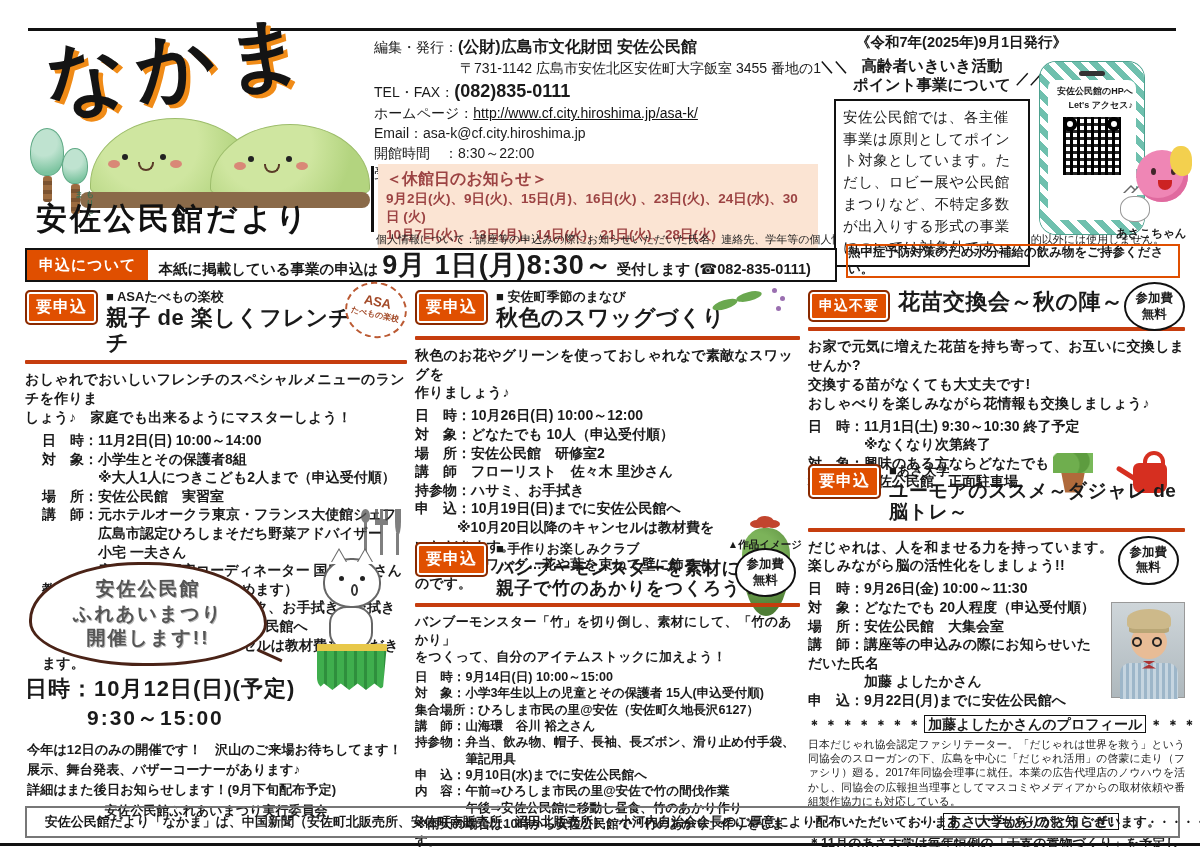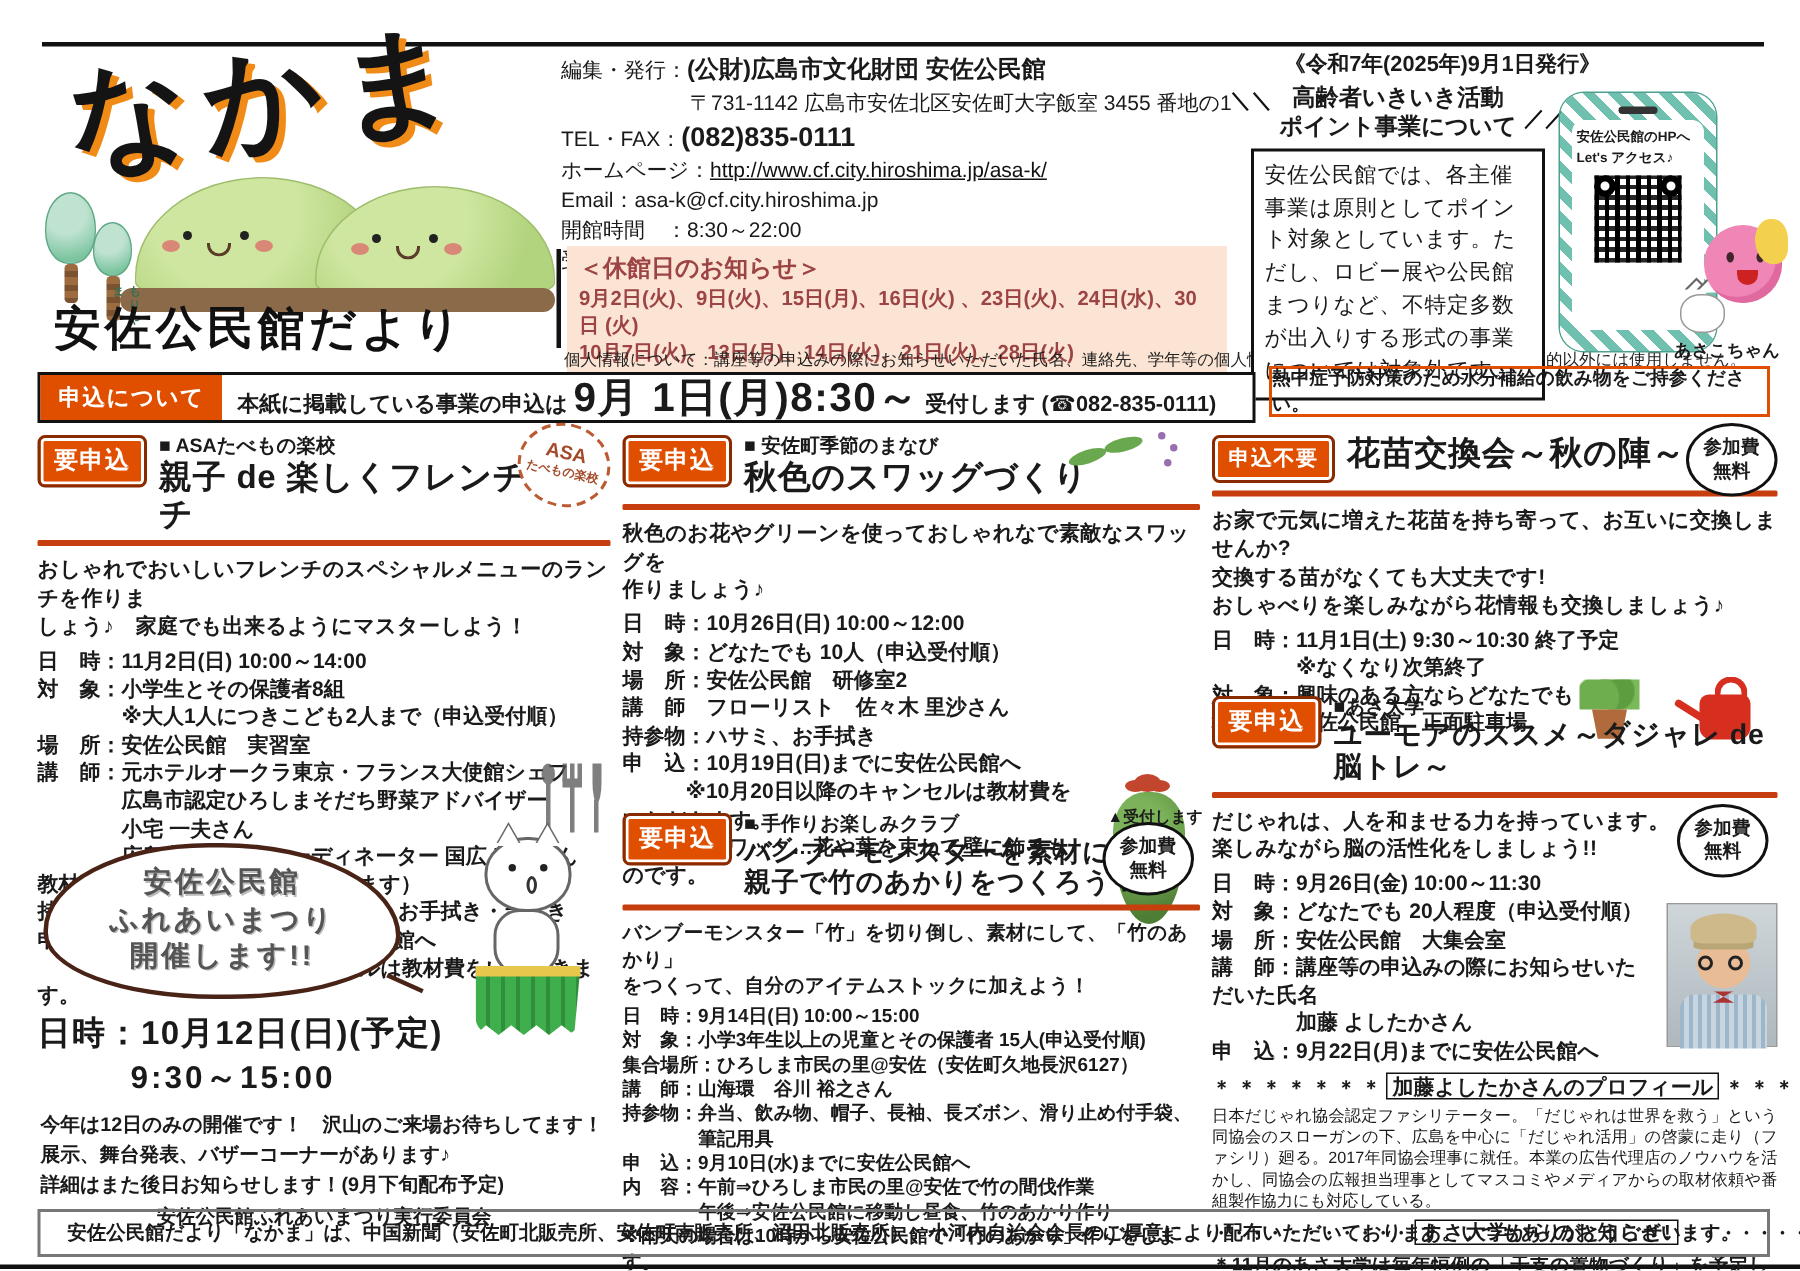--- a/index.html
+++ b/index.html
@@ -53,21 +53,21 @@
 
   
   .issue-date { left:856px; top:33px; font-size:14.5px; font-weight:bold; }
   .senior { left:834px; top:56px; width:196px; }
   .senior .titles { text-align:center; font-weight:bold; font-size:15.5px; line-height:1.25; position:relative; }
   .senior .slash { position:absolute; font-size:14px; font-weight:bold; color:#111; }
   .senior .box { margin-top:4px; border:2px solid #111; background:#fff; padding:6px 7px; font-size:14.5px; line-height:1.5; letter-spacing:0.5px; }
   .phone { left:1040px; top:62px; width:104px; height:172px; border-radius:16px; padding:9px 8px;
       background:repeating-linear-gradient(45deg,#6fc0ae 0 6px,#fff 6px 12px); box-shadow:0 0 0 1px #4da18f; }
   .phone .speaker { width:26px; height:5px; background:#333; border-radius:3px; margin:0 auto 4px; }
-  .phone .screen { background:#fff; border-radius:8px; height:140px; padding:5px 3px; text-align:left; }
+  .phone .screen { background:#fff; border-radius:8px; height:140px; padding:5px 3px; text-align:right; }
   .phone .cap { font-size:9px; font-weight:bold; line-height:1.5; }
   .qr { width:58px; height:58px; margin:5px auto 0; position:relative;
       background:repeating-linear-gradient(0deg,rgba(0,0,0,.85) 0 3px,transparent 3px 7px),
                  repeating-linear-gradient(90deg,#000 0 3px,#fff 3px 7px); }
   .qr .eye { position:absolute; width:14px; height:14px; background:#fff; border:4px solid #000; }
   .qr .e1 { left:0; top:0; } .qr .e2 { right:0; top:0; } .qr .e3 { left:0; bottom:0; }
   .mascot { left:1120px; top:150px; width:70px; height:86px; }
   .mascot .headp { position:absolute; right:2px; top:0; width:52px; height:52px; background:#ef86b5; border-radius:50%; box-shadow:inset -4px -4px 0 #e06a9f; }
   .mascot .hair { position:absolute; right:-2px; top:-4px; width:22px; height:30px; background:#f3d04e; border-radius:50% 50% 40% 60%; }
   .mascot .meye { position:absolute; width:5px; height:7px; background:#40262a; border-radius:50%; top:18px; }
@@ -266,21 +266,21 @@
         <div class="s1">ASA</div>
         <div class="s2">たべもの楽校</div>
       </div>
     </div>
     <div class="rule"></div>
     <div class="lead">
         <div class="pre">おしゃれでおいしいフレンチのスペシャルメニューのランチを作りま</div>
         <div class="pre">しょう♪　家庭でも出来るようにマスターしよう！</div>
       </div>
     <div style="position:relative;">
-      <div class="rows" style="margin-top:4px;">
+      <div class="rows" style="margin-top:4px;margin-left:17px;">
           <div>日　時：11月2日(日) 10:00～14:00</div>
           <div>対　象：小学生とその保護者8組</div>
           <div>　　　　※大人1人につきこども2人まで（申込受付順）</div>
           <div>場　所：安佐公民館　実習室</div>
           <div>講　師：元ホテルオークラ東京・フランス大使館シェフ</div>
           <div>　　　　広島市認定ひろしまそだち野菜アドバイザー</div>
           <div>　　　　小宅 一夫さん</div>
           <div>　　　　広島市食農認定コーディネーター 国広 美佳さん</div>
           <div>教材費：800円／1人分（当日集めます）</div>
           <div>持参物：エプロン、三角巾、マスク、お手拭き・台拭き</div>
@@ -358,21 +358,21 @@
           <div>講　師　フローリスト　佐々木 里沙さん</div>
           <div>持参物：ハサミ、お手拭き</div>
           <div>申　込：10月19日(日)までに安佐公民館へ</div>
           <div>　　　※10月20日以降のキャンセルは教材費をいただきます。</div>
           <div>　　　※スワッグ…花や葉を束ねて壁に飾るものです。</div>
         </div>
       <div class="swagimg">
         <div class="swag-bundle"></div>
         <div class="swag-bow"></div>
       </div>
-      <div class="swag-cap" style="top:132px; right:-2px; position:absolute;">▲受付します</div>
+      <div class="swag-cap" style="top:132px; right:-2px; position:absolute;">▲作品イメージ</div>
     </div>
   </div>
 
   <div class="col" style="left:415px; top:540px; width:385px;">
     <div class="art-head" style="position:relative;">
       <div class="badge">要申込</div>
       <div>
         <div class="cat-line">■ 手作りお楽しみクラブ</div>
         <div class="a-title small">バンブーモンスターを素材に</div>
         <div class="a-title small">親子で竹のあかりをつくろう！</div>

